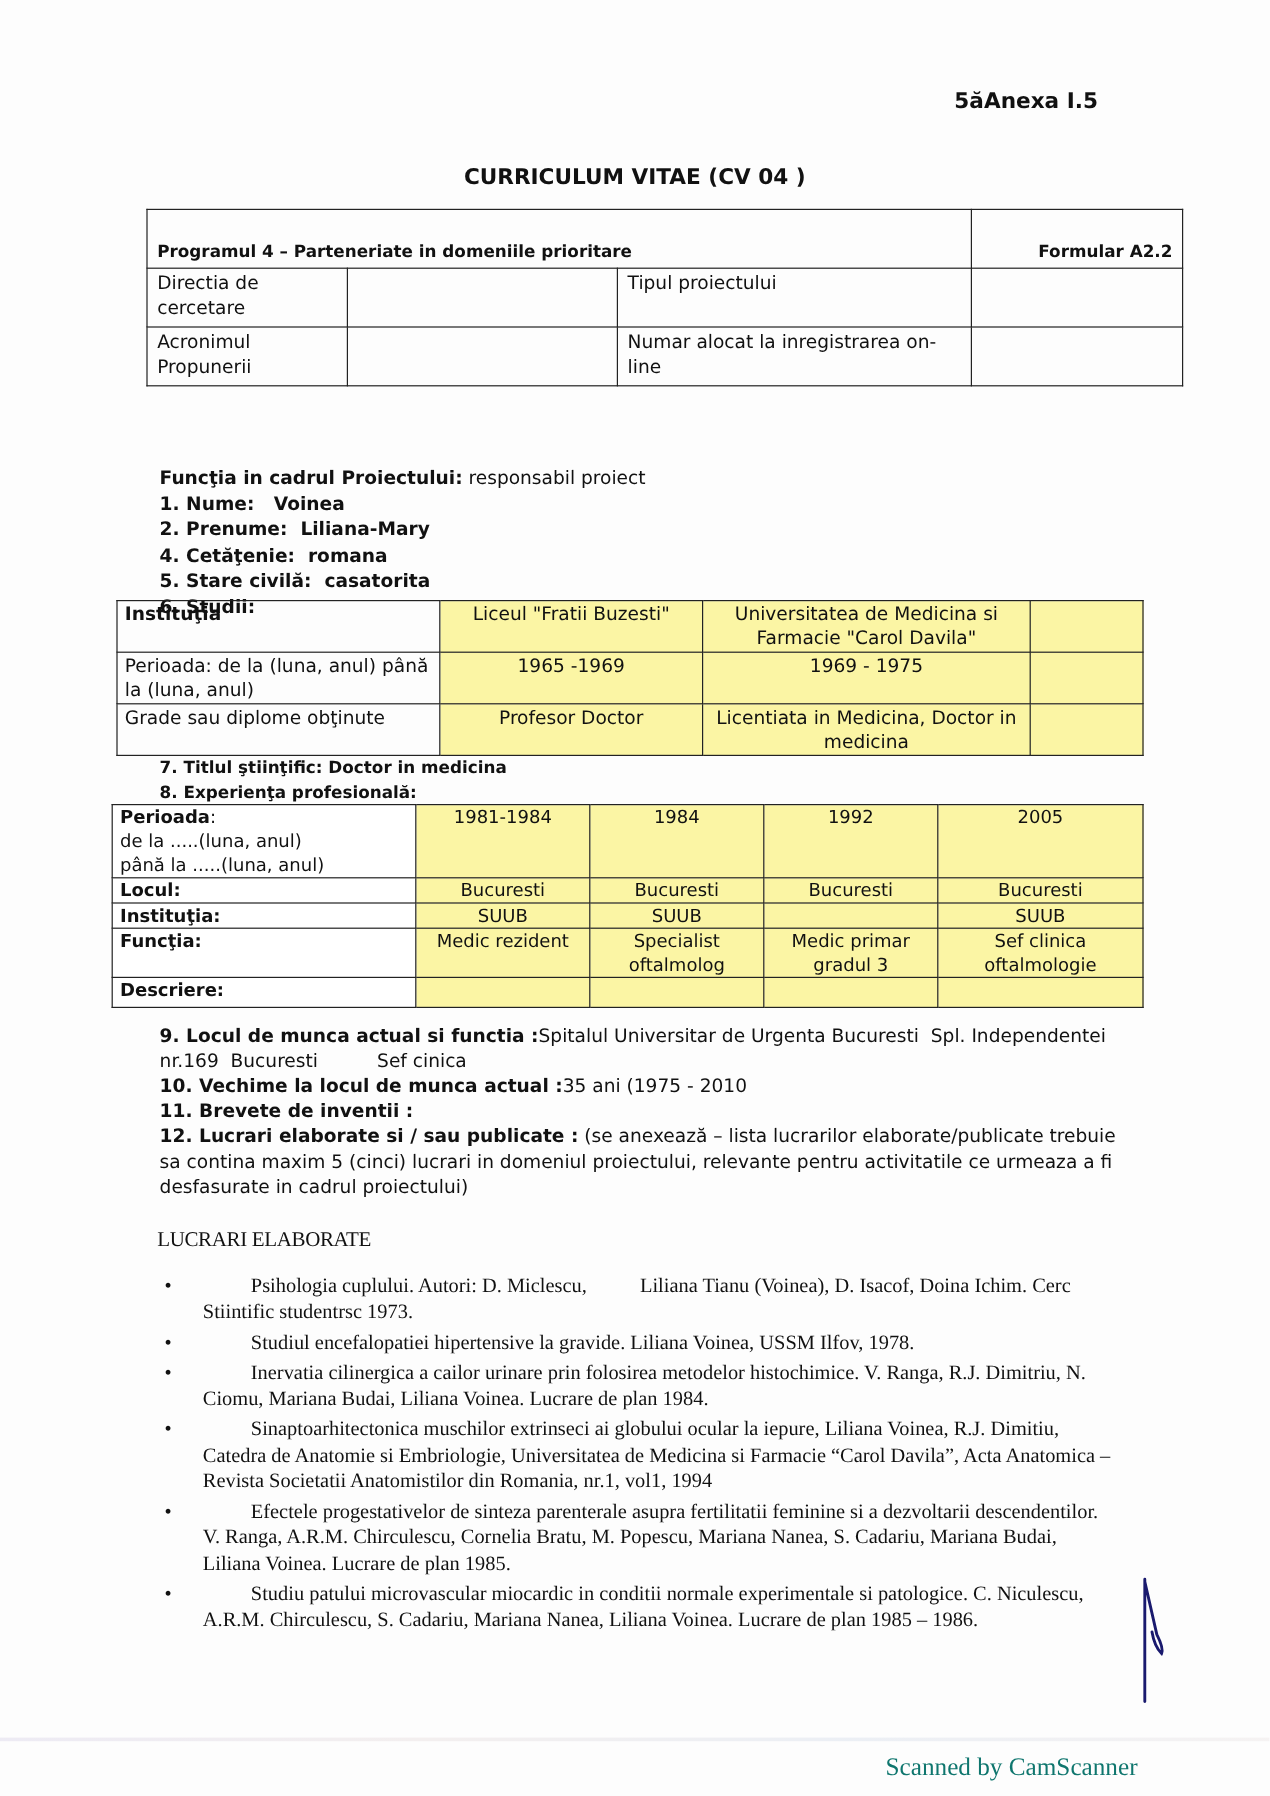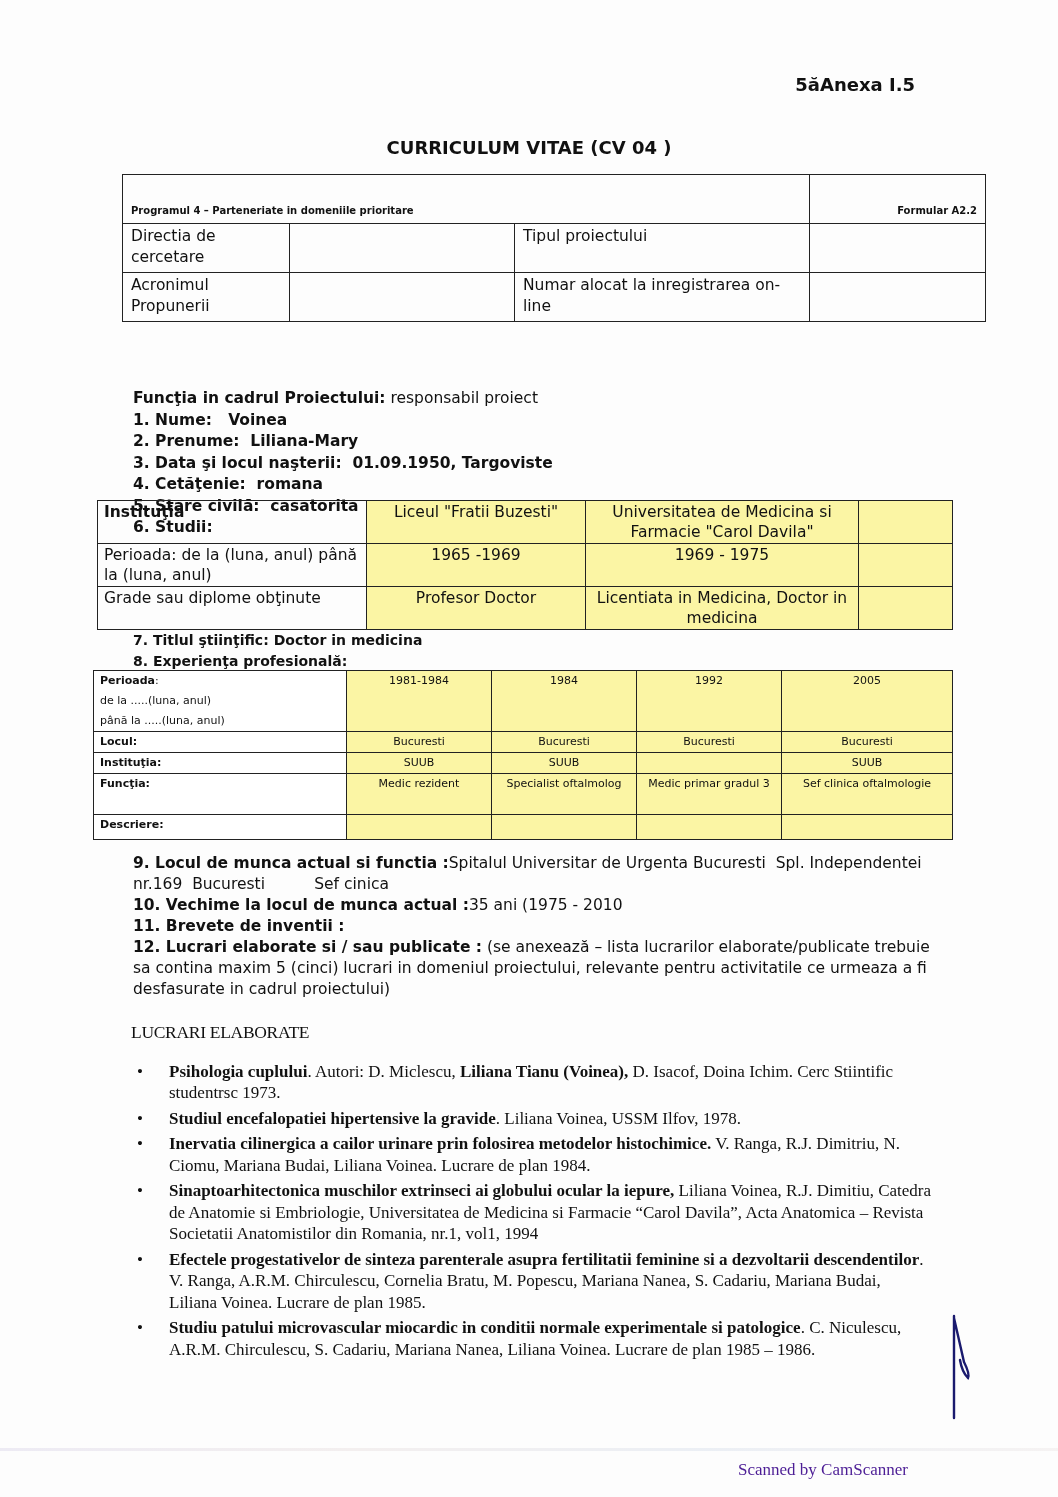--- a/index.html
+++ b/index.html
@@ -6,47 +6,47 @@
   body { width:1058px; height:1497px; background:#fdfdfd; position:relative; overflow:hidden;
          font-family:"DejaVu Sans", sans-serif; color:#111; }
   .page { position:absolute; left:0; top:0; width:1058px; height:1497px; }
   .annex { position:absolute; right:143px; top:74px; font-weight:bold; font-size:18px; }
   .title { position:absolute; left:0; width:1058px; text-align:center; top:113px; font-weight:bold; font-size:18px;margin-top:24px; }
 
   
   table { border-collapse:collapse; }
   .hdr { position:absolute; left:122px; top:174px; width:864px; font-size:15.5px; }
   .hdr td { border:1.5px solid #222; padding:2px 8px; vertical-align:top; line-height:21px; }
-  .hdr .prog td { height:44px; vertical-align:bottom; font-weight:bold; font-size:10px; }
+  .hdr .prog td { height:44px; vertical-align:bottom; font-weight:bold; font-size:14px; }
 
   .fields { position:absolute; left:133px; top:352px; font-size:15.5px; line-height:21.5px;margin-top:36px; }
   .fields .b { font-weight:bold; }
 
   .studii { position:absolute; left:97px; top:500px; width:856px; font-size:15.5px; }
   .studii td { border:1.5px solid #222; padding:1px 6px; line-height:20px; vertical-align:top; }
   .yel { background:#fbf5a4; text-align:center; }
 
   .sect78 { position:absolute; left:133px; top:630px; font-size:14px; line-height:21px; font-weight:bold; }
-  .exp { position:absolute; left:93px; top:670px; width:860px; font-size:11px; }
+  .exp { position:absolute; left:93px; top:670px; width:860px; font-size:15px; }
   .exp td { border:1.5px solid #222; padding:0 6px; line-height:20px; vertical-align:top; }
   .exp td.lbl { font-weight:bold; text-align:left; background:#fff; }
   .exp td.lbl span.n { font-weight:normal; }
 
   .sect9 { position:absolute; left:133px; top:853px; width:800px; font-size:15.5px; line-height:21px; }
   .sect9 .b { font-weight:bold; }
 
   .lucrari { position:absolute; left:131px; top:1022px; width:800px; font-family:"Liberation Serif", serif; font-size:17px; line-height:21.5px; }
   .lucrari h3 { margin:0 0 17px 0; font-size:17.5px; font-weight:normal; letter-spacing:-0.3px; }
   .lucrari ul { margin:0; padding-left:38px; list-style:none; }
   .lucrari li { position:relative; margin-bottom:4px; }
   .lucrari li .bul { position:absolute; left:-32px; top:0; }
-  .lucrari .b { font-weight:bold; }
+  .lucrari .b { font-weight:normal;margin-left:40px; }
 
   .sig { position:absolute; left:948px; top:1312px; }
-  .camscan { position:absolute; left:738px; top:1460px; font-family:"Liberation Serif", serif; font-size:17px; color:#4c1d95; }
+  .camscan { position:absolute; left:738px; top:1460px; font-family:"Liberation Serif", serif; font-size:21px; color:#0f766e; }
   .noise { position:absolute; left:0; top:1448px; width:1058px; height:3px; background:linear-gradient(90deg,#e6e3f0,#efe9e9,#e4e9f1,#f2eeee); opacity:.7; }
 </style>
 </head>
 <body>
 
 <div class="page">
 
   <div class="annex">5ăAnexa I.5</div>
   <div class="title">CURRICULUM VITAE (CV 04 )</div>
 
@@ -68,21 +68,20 @@
       <td style="height:44px">Numar alocat la inregistrarea on-line</td>
       <td></td>
     </tr>
   </tbody>
     </table>
 
   <div class="fields">
     <div><span class="b">Funcţia in cadrul Proiectului:</span><span> responsabil proiect</span></div>
     <div class="b"><span>1. Nume:</span>&nbsp;&nbsp;&nbsp;<span>Voinea</span></div>
     <div class="b"><span>2. Prenume:</span>&nbsp;&nbsp;<span>Liliana-Mary</span></div>
-    <div class="b"><span>3. Data şi locul naşterii:</span>&nbsp;&nbsp;<span>01.09.1950, Targoviste</span></div>
     <div class="b"><span>4. Cetăţenie:</span>&nbsp;&nbsp;<span>romana</span></div>
     <div class="b"><span>5. Stare civilă:</span>&nbsp;&nbsp;<span>casatorita</span></div>
     <div class="b"><span>6. Studii:</span></div>
   </div>
 
   <table class="studii">
     <tbody>
         <tr>
       <td style="width:256px; font-weight:bold">Instituţia</td>
       <td class="yel" style="width:206px">Liceul "Fratii Buzesti"</td>

